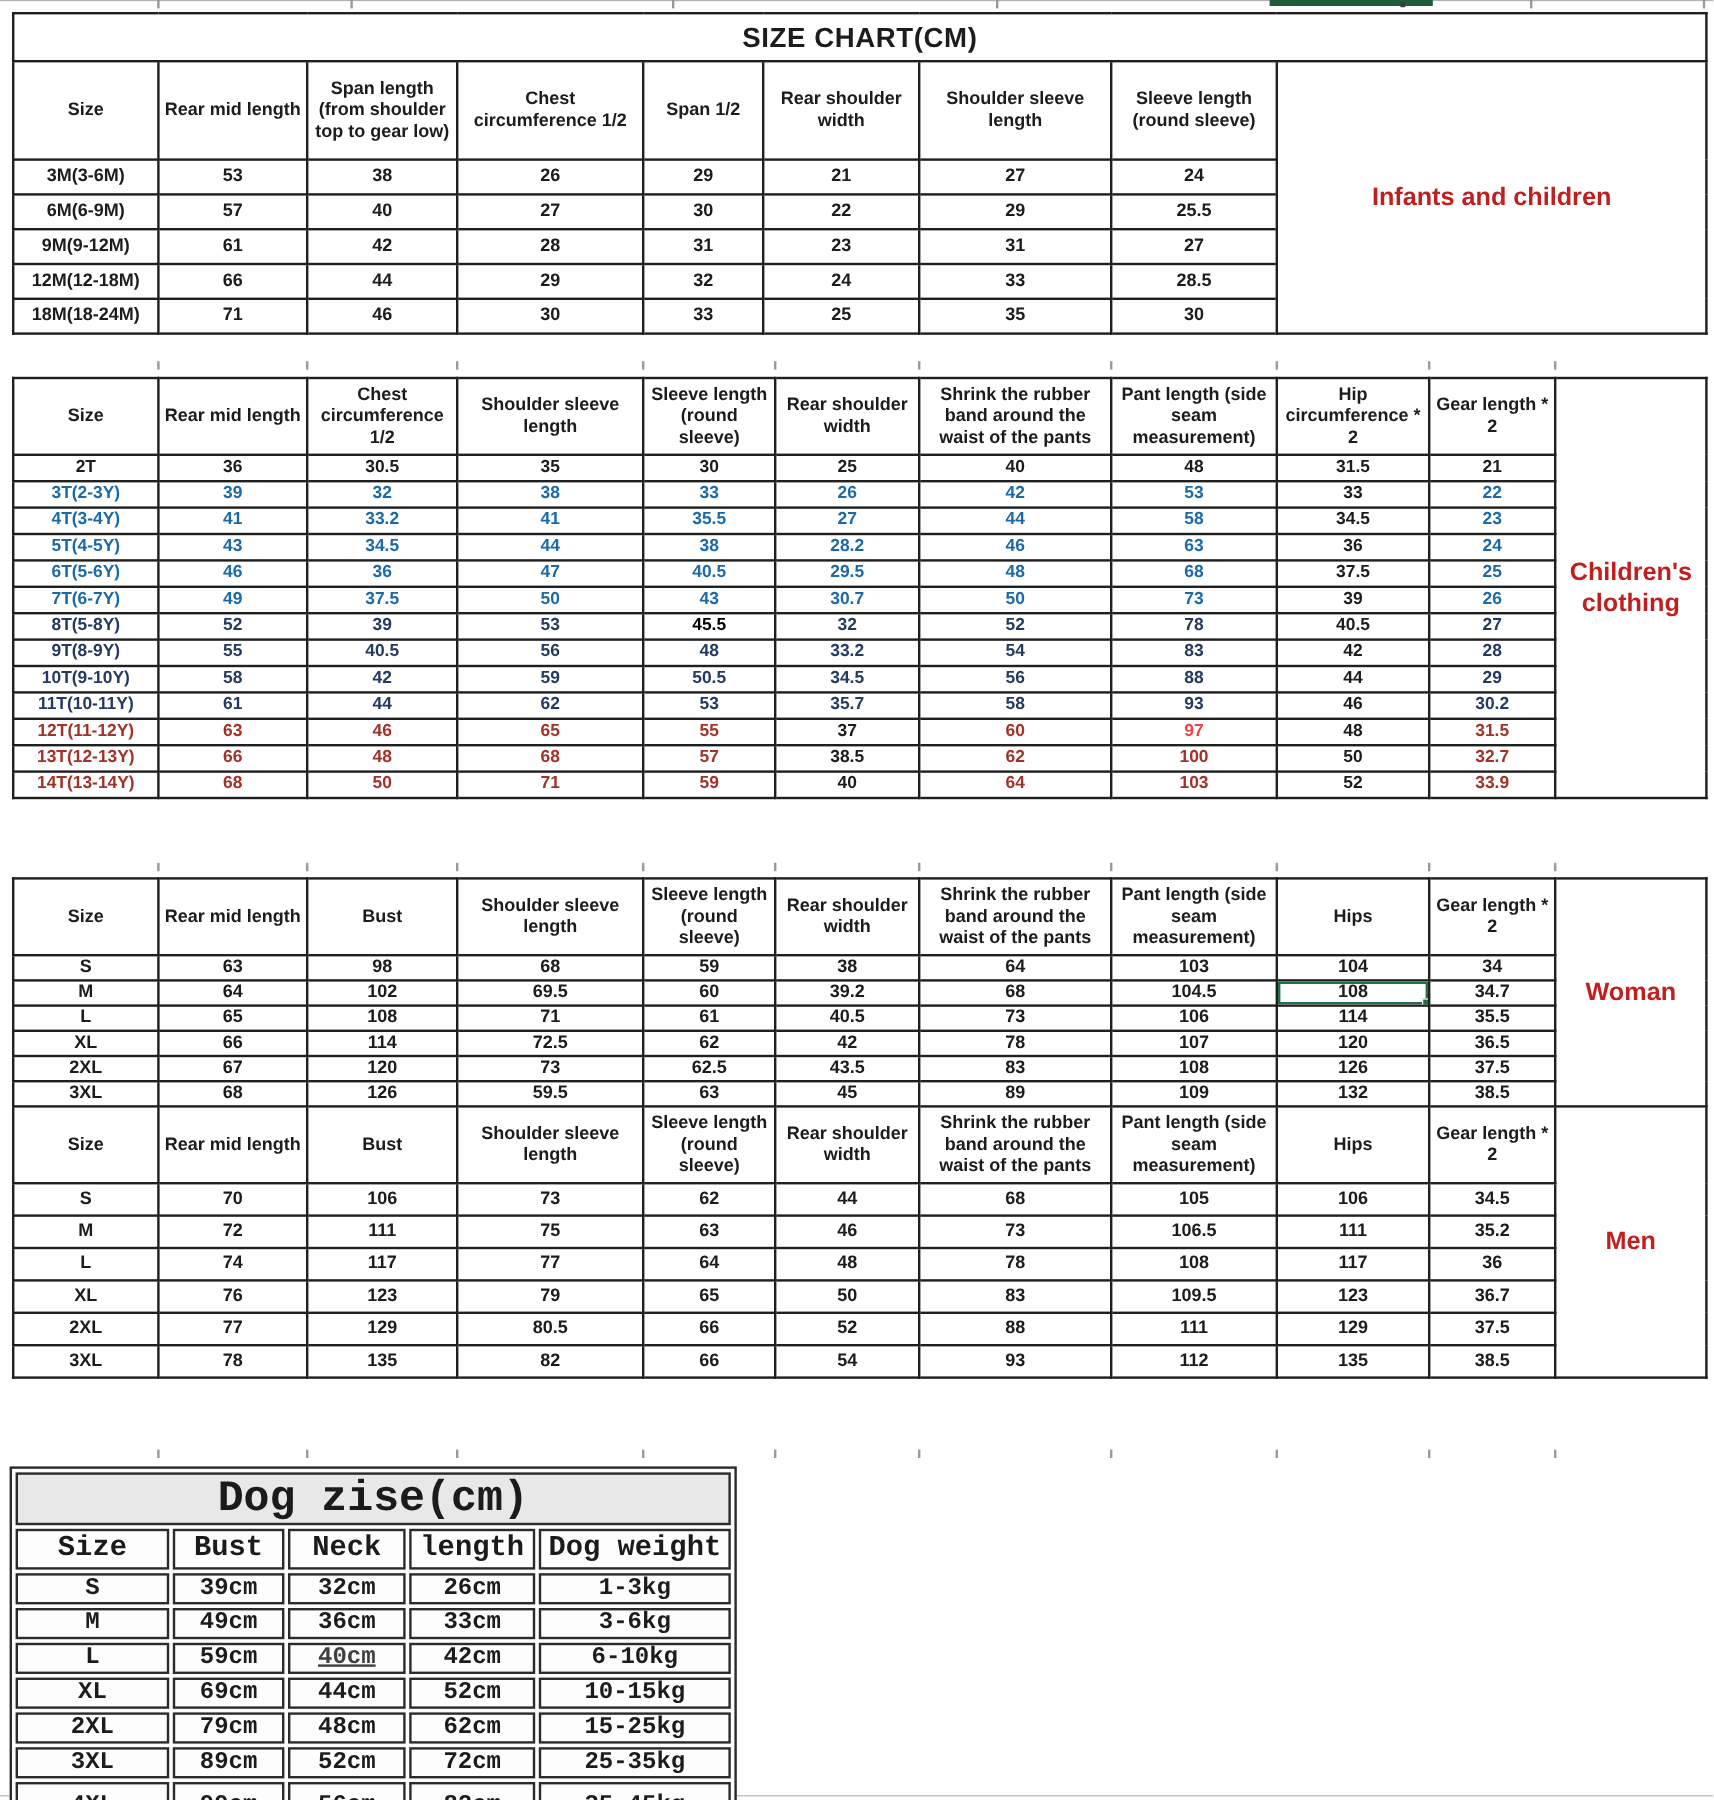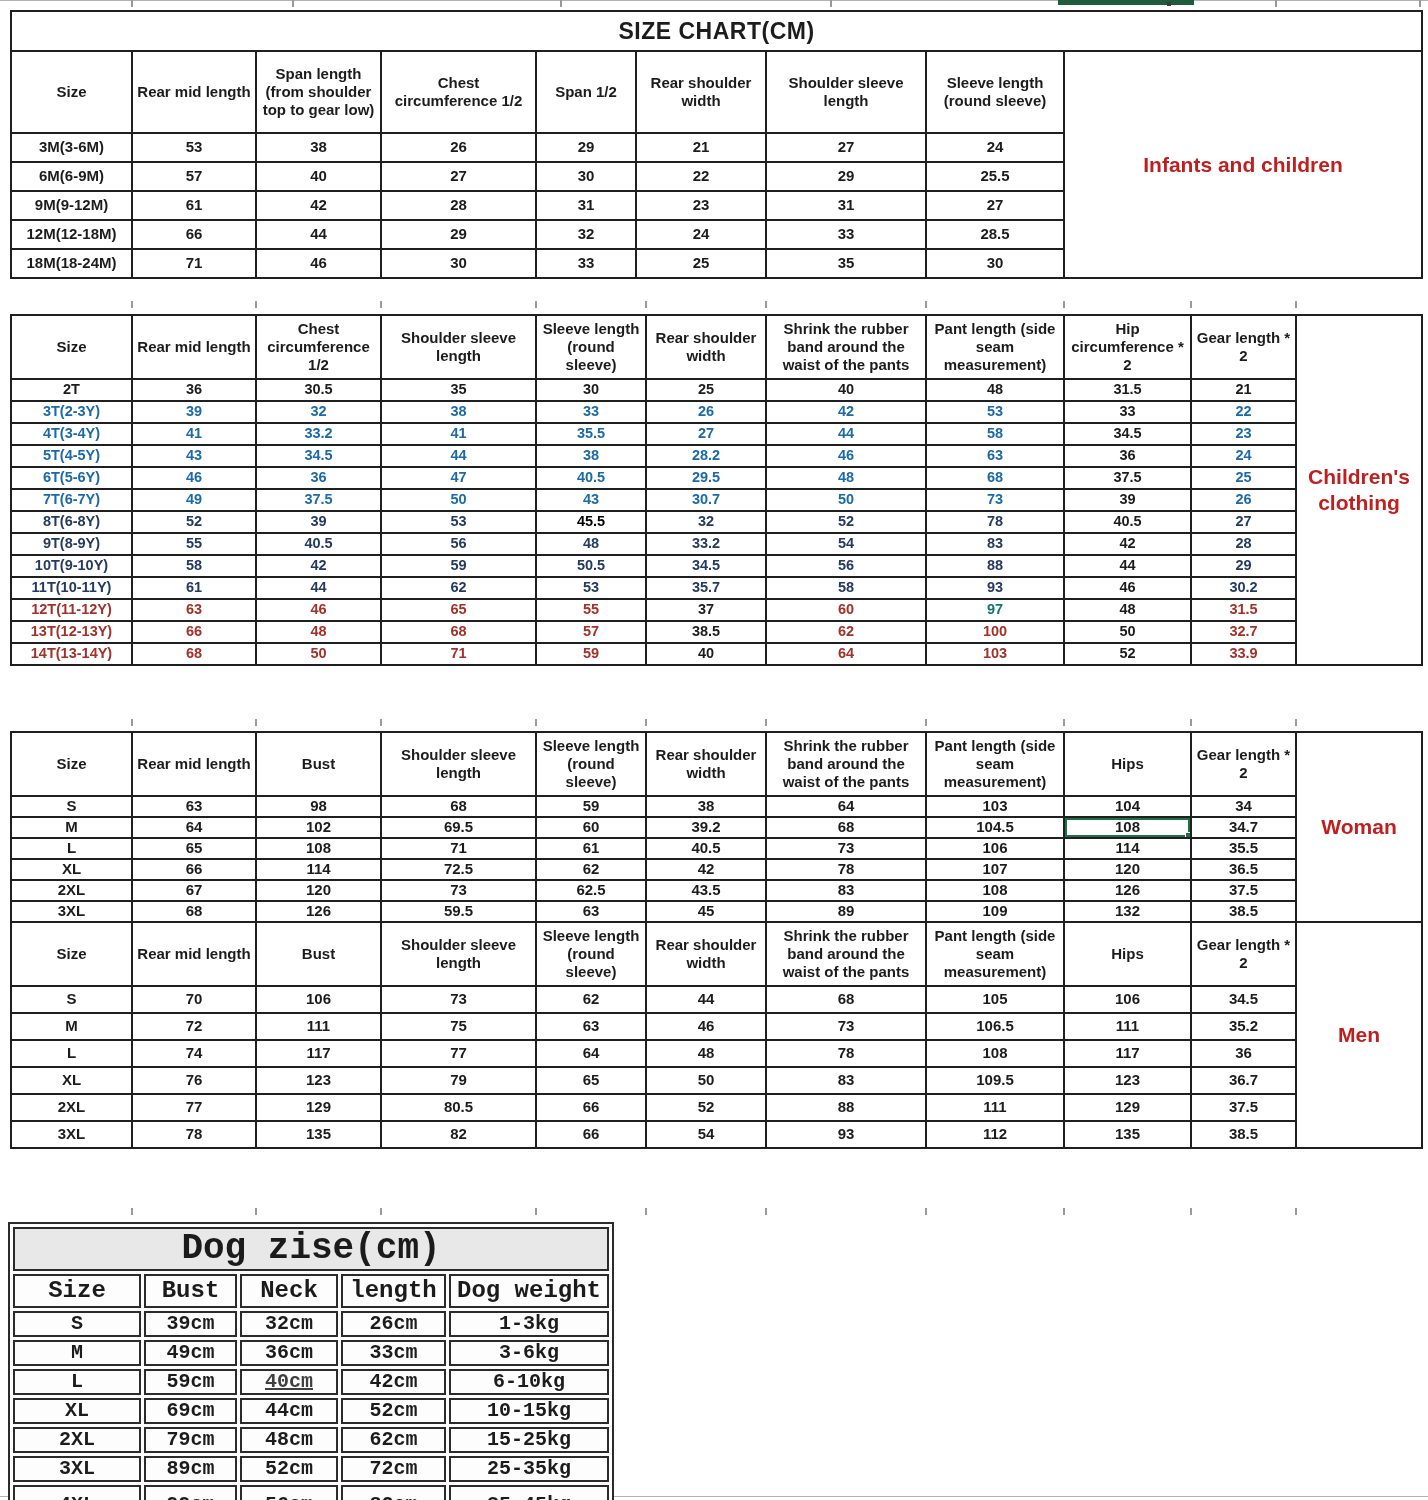--- a/index.html
+++ b/index.html
@@ -239,21 +239,21 @@
           <td style="color: rgb(27, 106, 167);">37.5</td>
           <td style="color: rgb(27, 106, 167);">50</td>
           <td style="color: rgb(27, 106, 167);">43</td>
           <td style="color: rgb(27, 106, 167);">30.7</td>
           <td style="color: rgb(27, 106, 167);">50</td>
           <td style="color: rgb(27, 106, 167);">73</td>
           <td style="color: rgb(28, 28, 28);">39</td>
           <td style="color: rgb(27, 106, 167);">26</td>
         </tr>
         <tr class="r children">
-          <td style="color: rgb(37, 58, 96);">8T(6-8Y)</td>
+          <td style="color: rgb(37, 58, 96);">8T(5-8Y)</td>
           <td style="color: rgb(37, 58, 96);">52</td>
           <td style="color: rgb(37, 58, 96);">39</td>
           <td style="color: rgb(37, 58, 96);">53</td>
           <td style="color: #000000;">45.5</td>
           <td style="color: rgb(37, 58, 96);">32</td>
           <td style="color: rgb(37, 58, 96);">52</td>
           <td style="color: rgb(37, 58, 96);">78</td>
           <td style="color: rgb(28, 28, 28);">40.5</td>
           <td style="color: rgb(37, 58, 96);">27</td>
         </tr>
@@ -294,21 +294,21 @@
           <td style="color: rgb(37, 58, 96);">30.2</td>
         </tr>
         <tr class="r children">
           <td style="color: rgb(162, 50, 41);">12T(11-12Y)</td>
           <td style="color: rgb(162, 50, 41);">63</td>
           <td style="color: rgb(162, 50, 41);">46</td>
           <td style="color: rgb(162, 50, 41);">65</td>
           <td style="color: rgb(162, 50, 41);">55</td>
           <td style="color: rgb(28, 28, 28);">37</td>
           <td style="color: rgb(162, 50, 41);">60</td>
-          <td style="color: #0f766e;">97</td>
+          <td style="color: #ef4444;">97</td>
           <td style="color: rgb(28, 28, 28);">48</td>
           <td style="color: rgb(162, 50, 41);">31.5</td>
         </tr>
         <tr class="r children">
           <td style="color: rgb(162, 50, 41);">13T(12-13Y)</td>
           <td style="color: rgb(162, 50, 41);">66</td>
           <td style="color: rgb(162, 50, 41);">48</td>
           <td style="color: rgb(162, 50, 41);">68</td>
           <td style="color: rgb(162, 50, 41);">57</td>
           <td style="color: rgb(28, 28, 28);">38.5</td>

